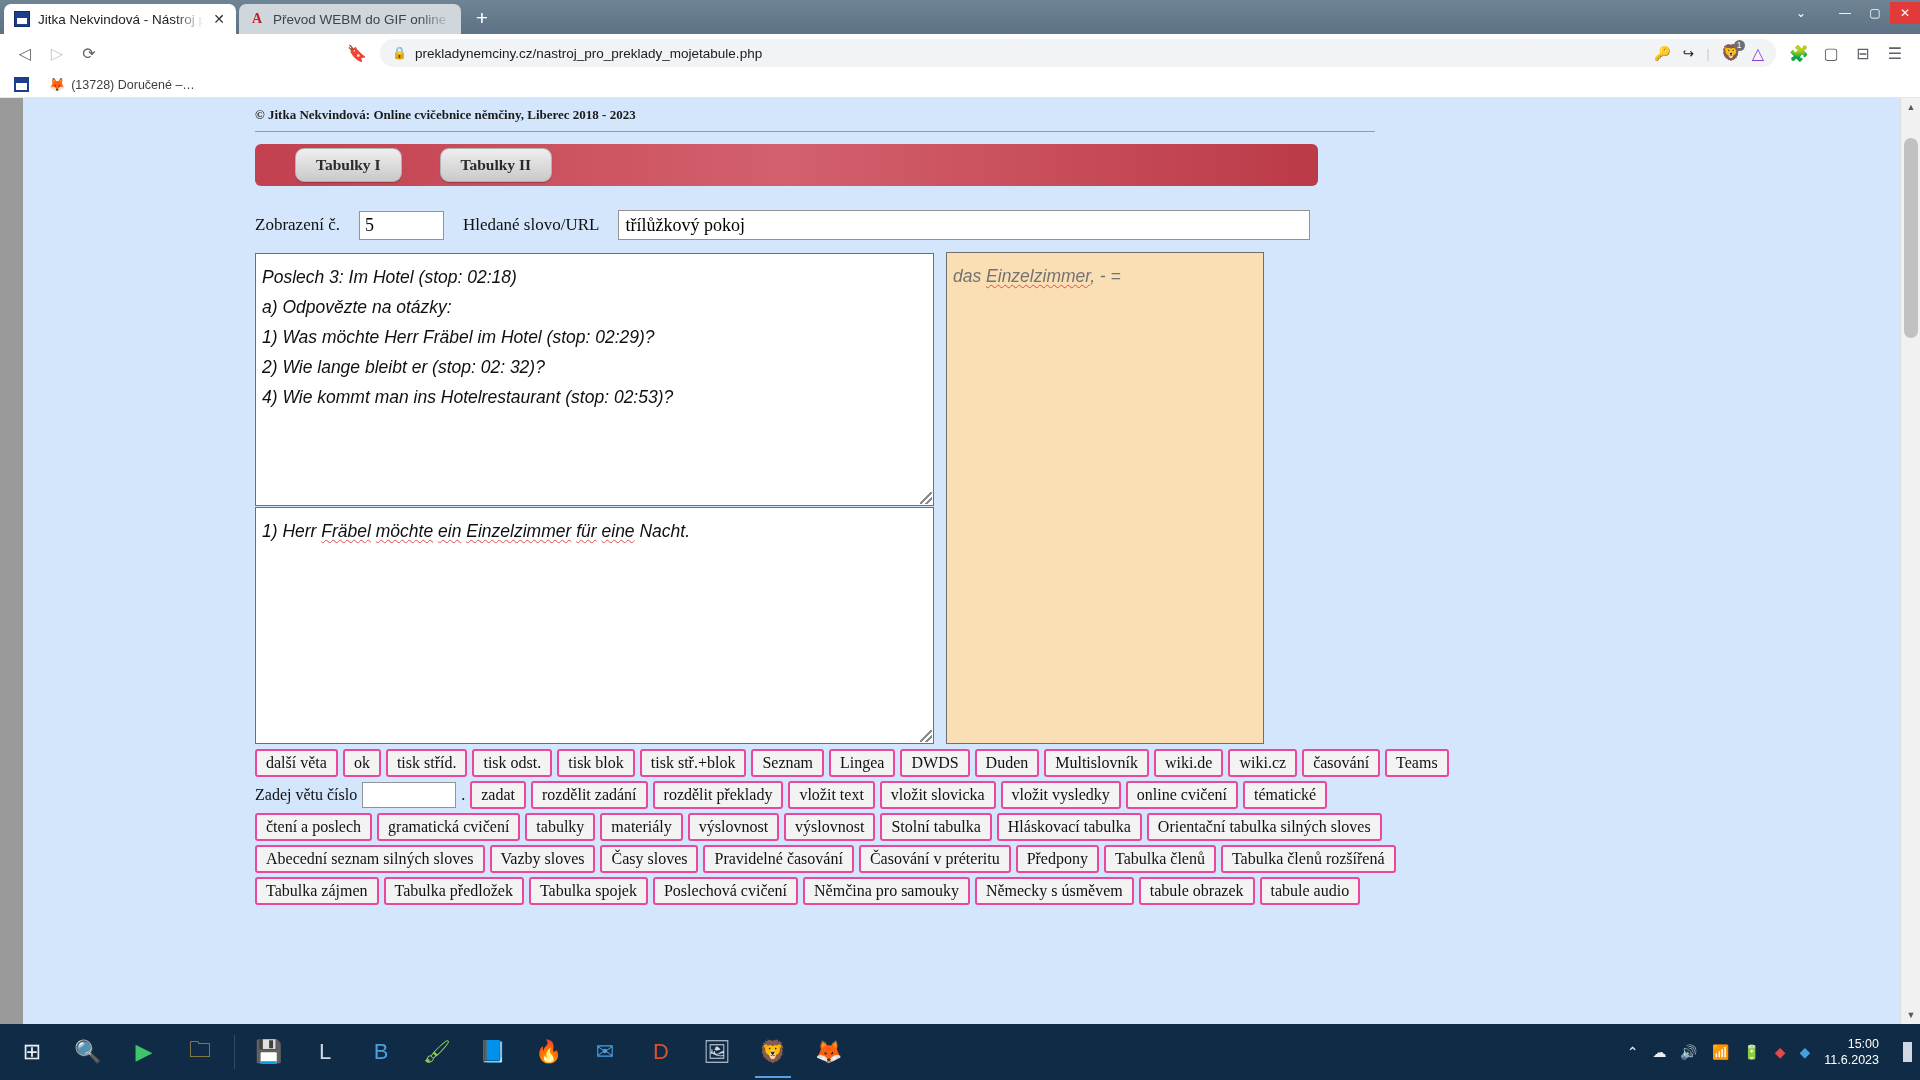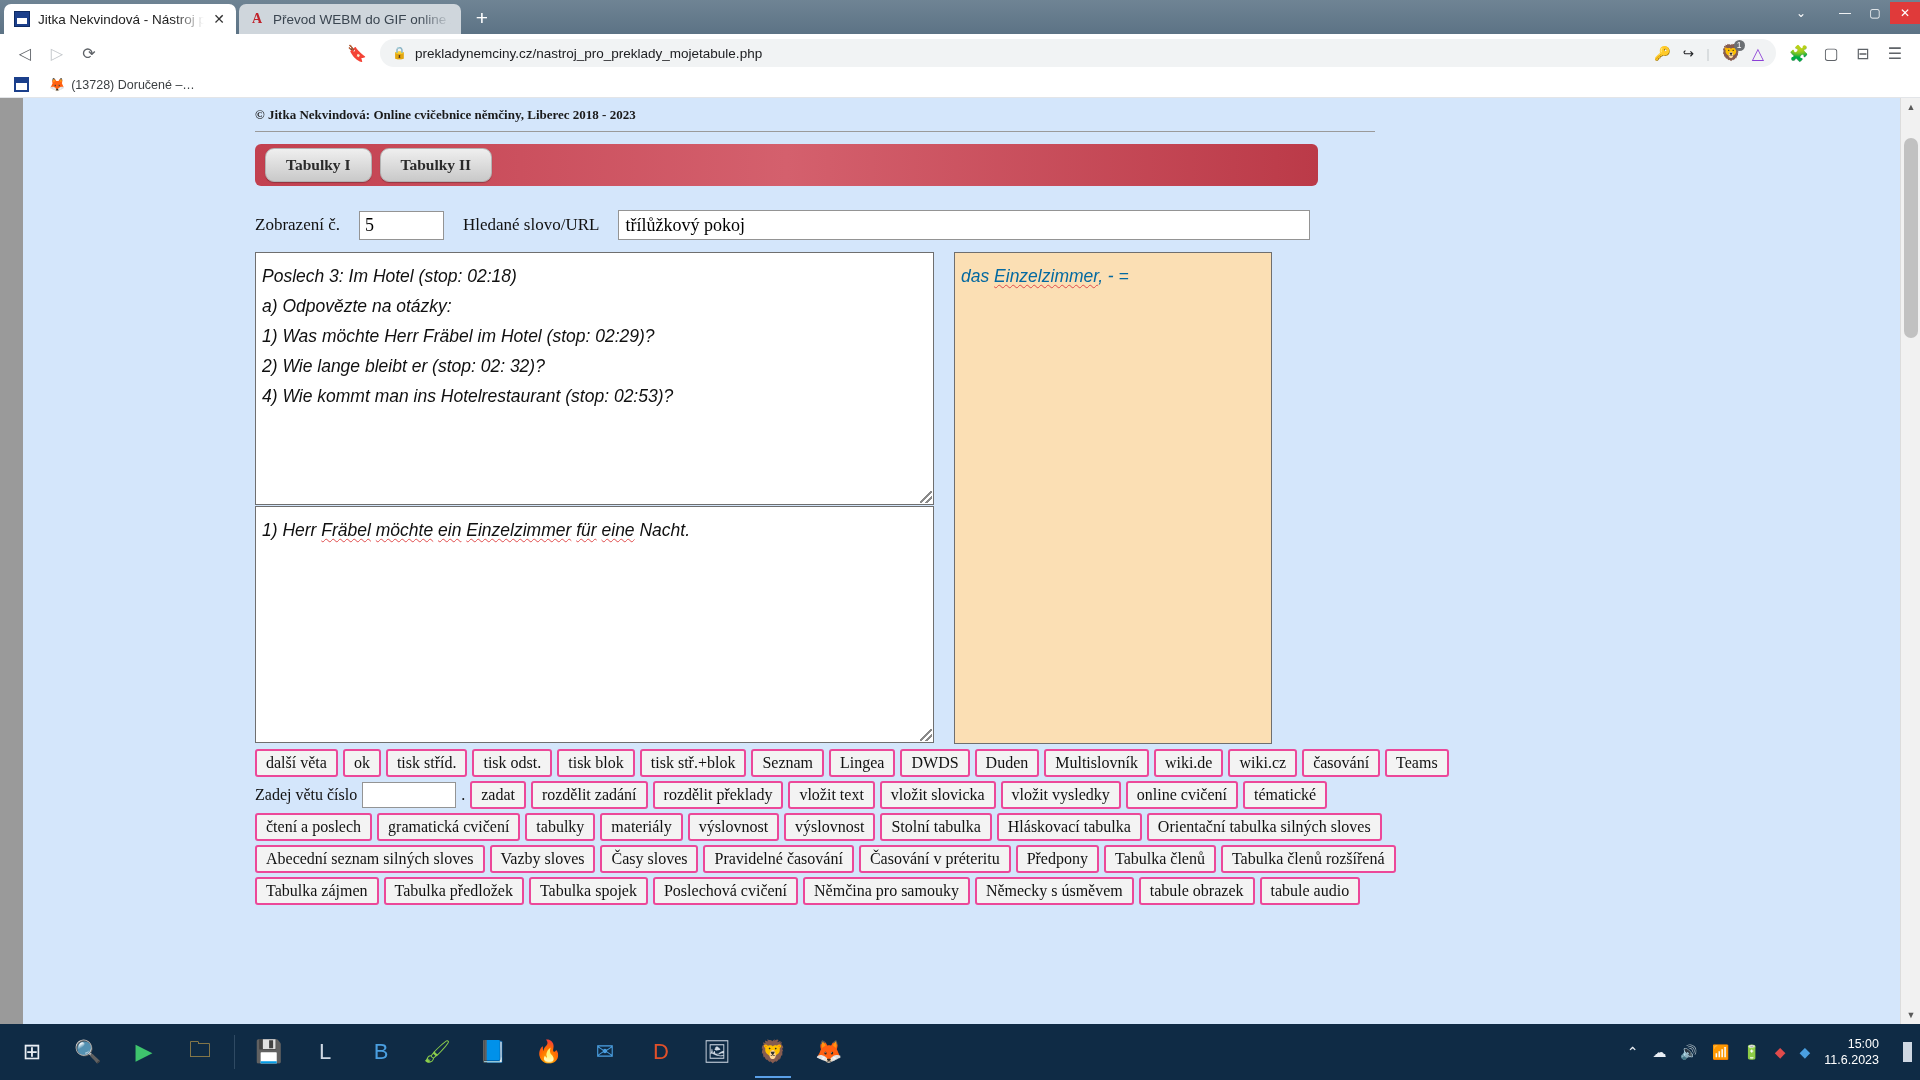--- a/index.html
+++ b/index.html
@@ -172,20 +172,21 @@
     padding-left: 10px; gap: 8px;
   }
   .tbtn {
     background: linear-gradient(#efefef, #c9c9c9);
     border: 1px solid #b3b3b3;
     border-radius: 9px;
     padding: 7px 20px;
     font-family: "Liberation Serif", serif;
     font-weight: bold; font-size: 15.5px; color: #2a2a2a;
     box-shadow: 0 1px 1px rgba(0,0,0,.25);
+    margin-left: 30px;
   }
 
   .formrow {
     margin-top: 24px;
     display: flex; align-items: center; gap: 19px;
     font-family: "Liberation Serif", serif;
     font-size: 17px; color: #111;
   }
   .inp-num {
     width: 85px; height: 29px;
@@ -193,21 +194,21 @@
     font-family: "Liberation Serif", serif; font-size: 18px;
     padding: 0 5px; color: #000;
   }
   .inp-word {
     width: 692px; height: 30px;
     border: 1px solid #949494; background: #fff;
     font-family: "Liberation Serif", serif; font-size: 18px;
     padding: 0 6px; color: #000;
   }
 
-  .panes { margin-top: 12px; display: flex; gap: 20px; align-items: flex-start; }
+  .panes { margin-top: 12px; display: flex; gap: 12px; align-items: center; }
   .leftpanes { width: 679px; }
   .ta {
     width: 679px;
     border: 1px solid #6f6f6f;
     background: #ffffff;
     font-family: "Liberation Sans", sans-serif;
     font-style: italic;
     font-size: 17.5px; line-height: 30px;
     color: #101010;
     padding: 8px 6px 6px 6px;
@@ -223,21 +224,21 @@
       linear-gradient(135deg, transparent 45%, #8a8a8a 45%, #8a8a8a 55%, transparent 55%),
       linear-gradient(135deg, transparent 70%, #8a8a8a 70%, #8a8a8a 80%, transparent 80%);
   }
   .sidepane {
     width: 318px; height: 492px;
     border: 1px solid #6f6f6f;
     background: #fbdfb4;
     font-family: "Liberation Sans", sans-serif;
     font-style: italic;
     font-size: 17.5px; line-height: 30px;
-    color: #0369a1;
+    color: #737373;
     padding: 8px 6px;
     position: relative;
     overflow: hidden;
   }
   .spell {
     text-decoration: underline;
     text-decoration-style: wavy;
     text-decoration-color: #e04b4b;
     text-decoration-thickness: 1px;
     text-underline-offset: 2px;

